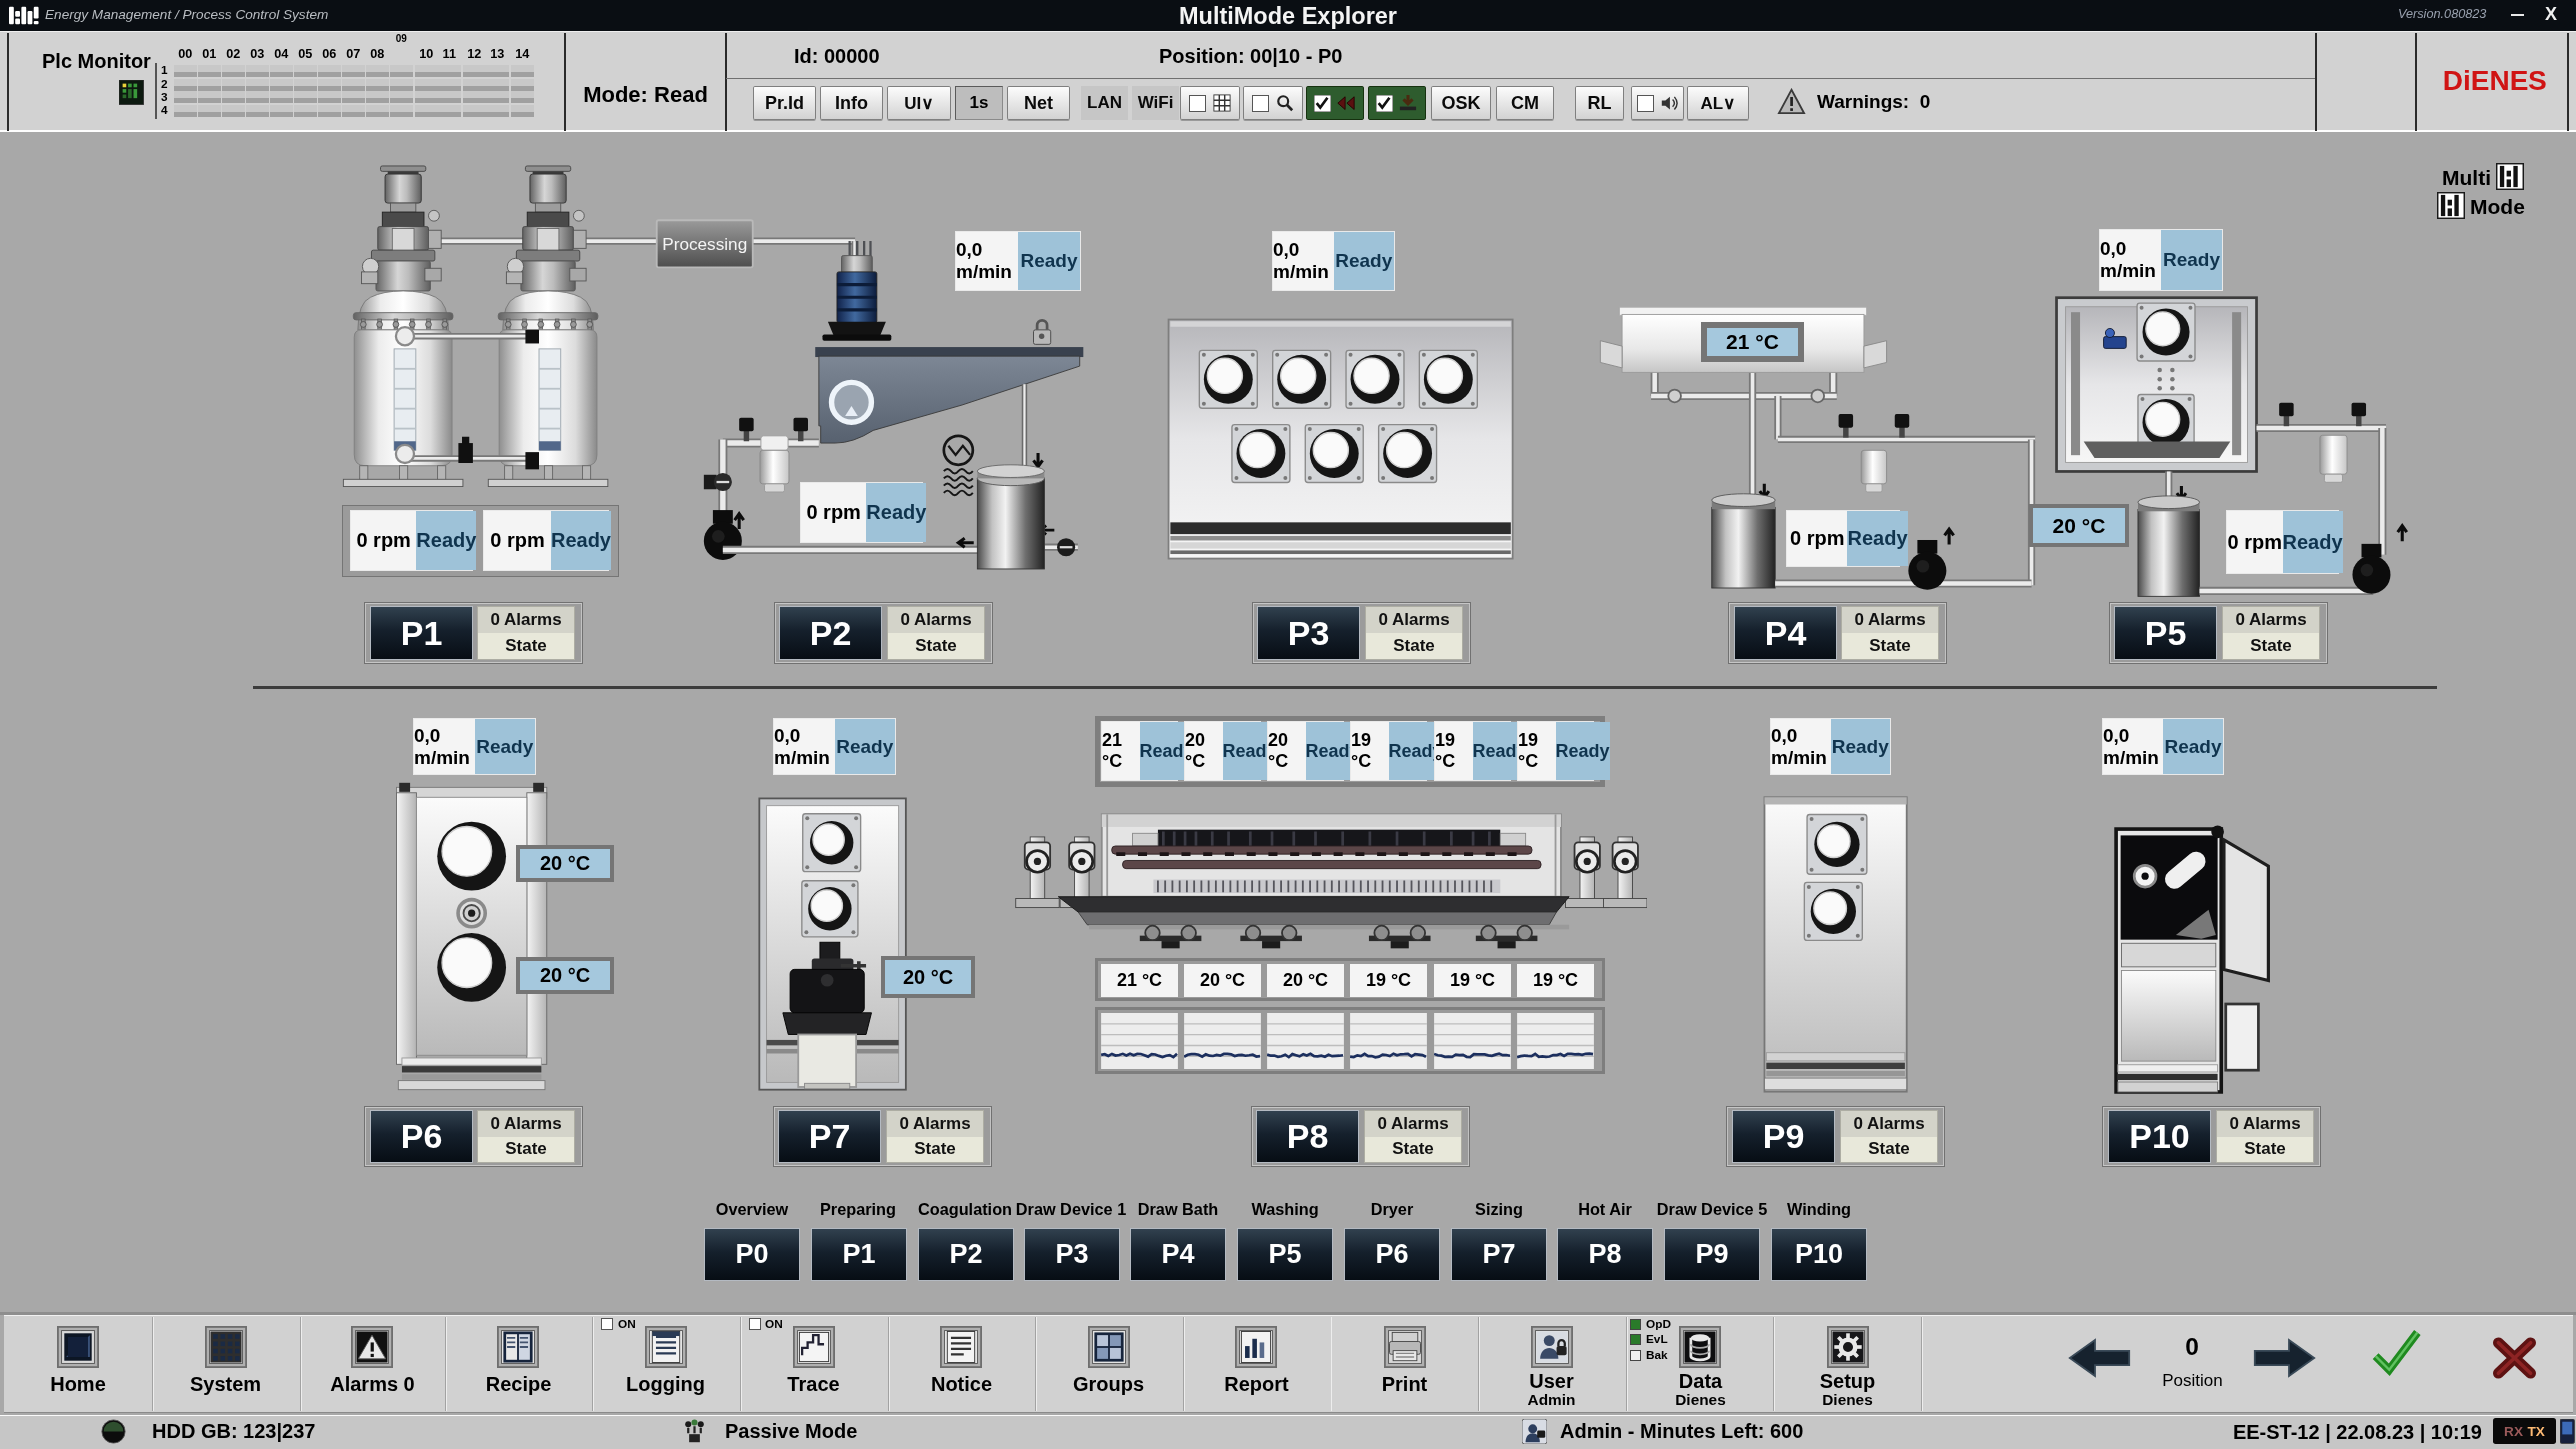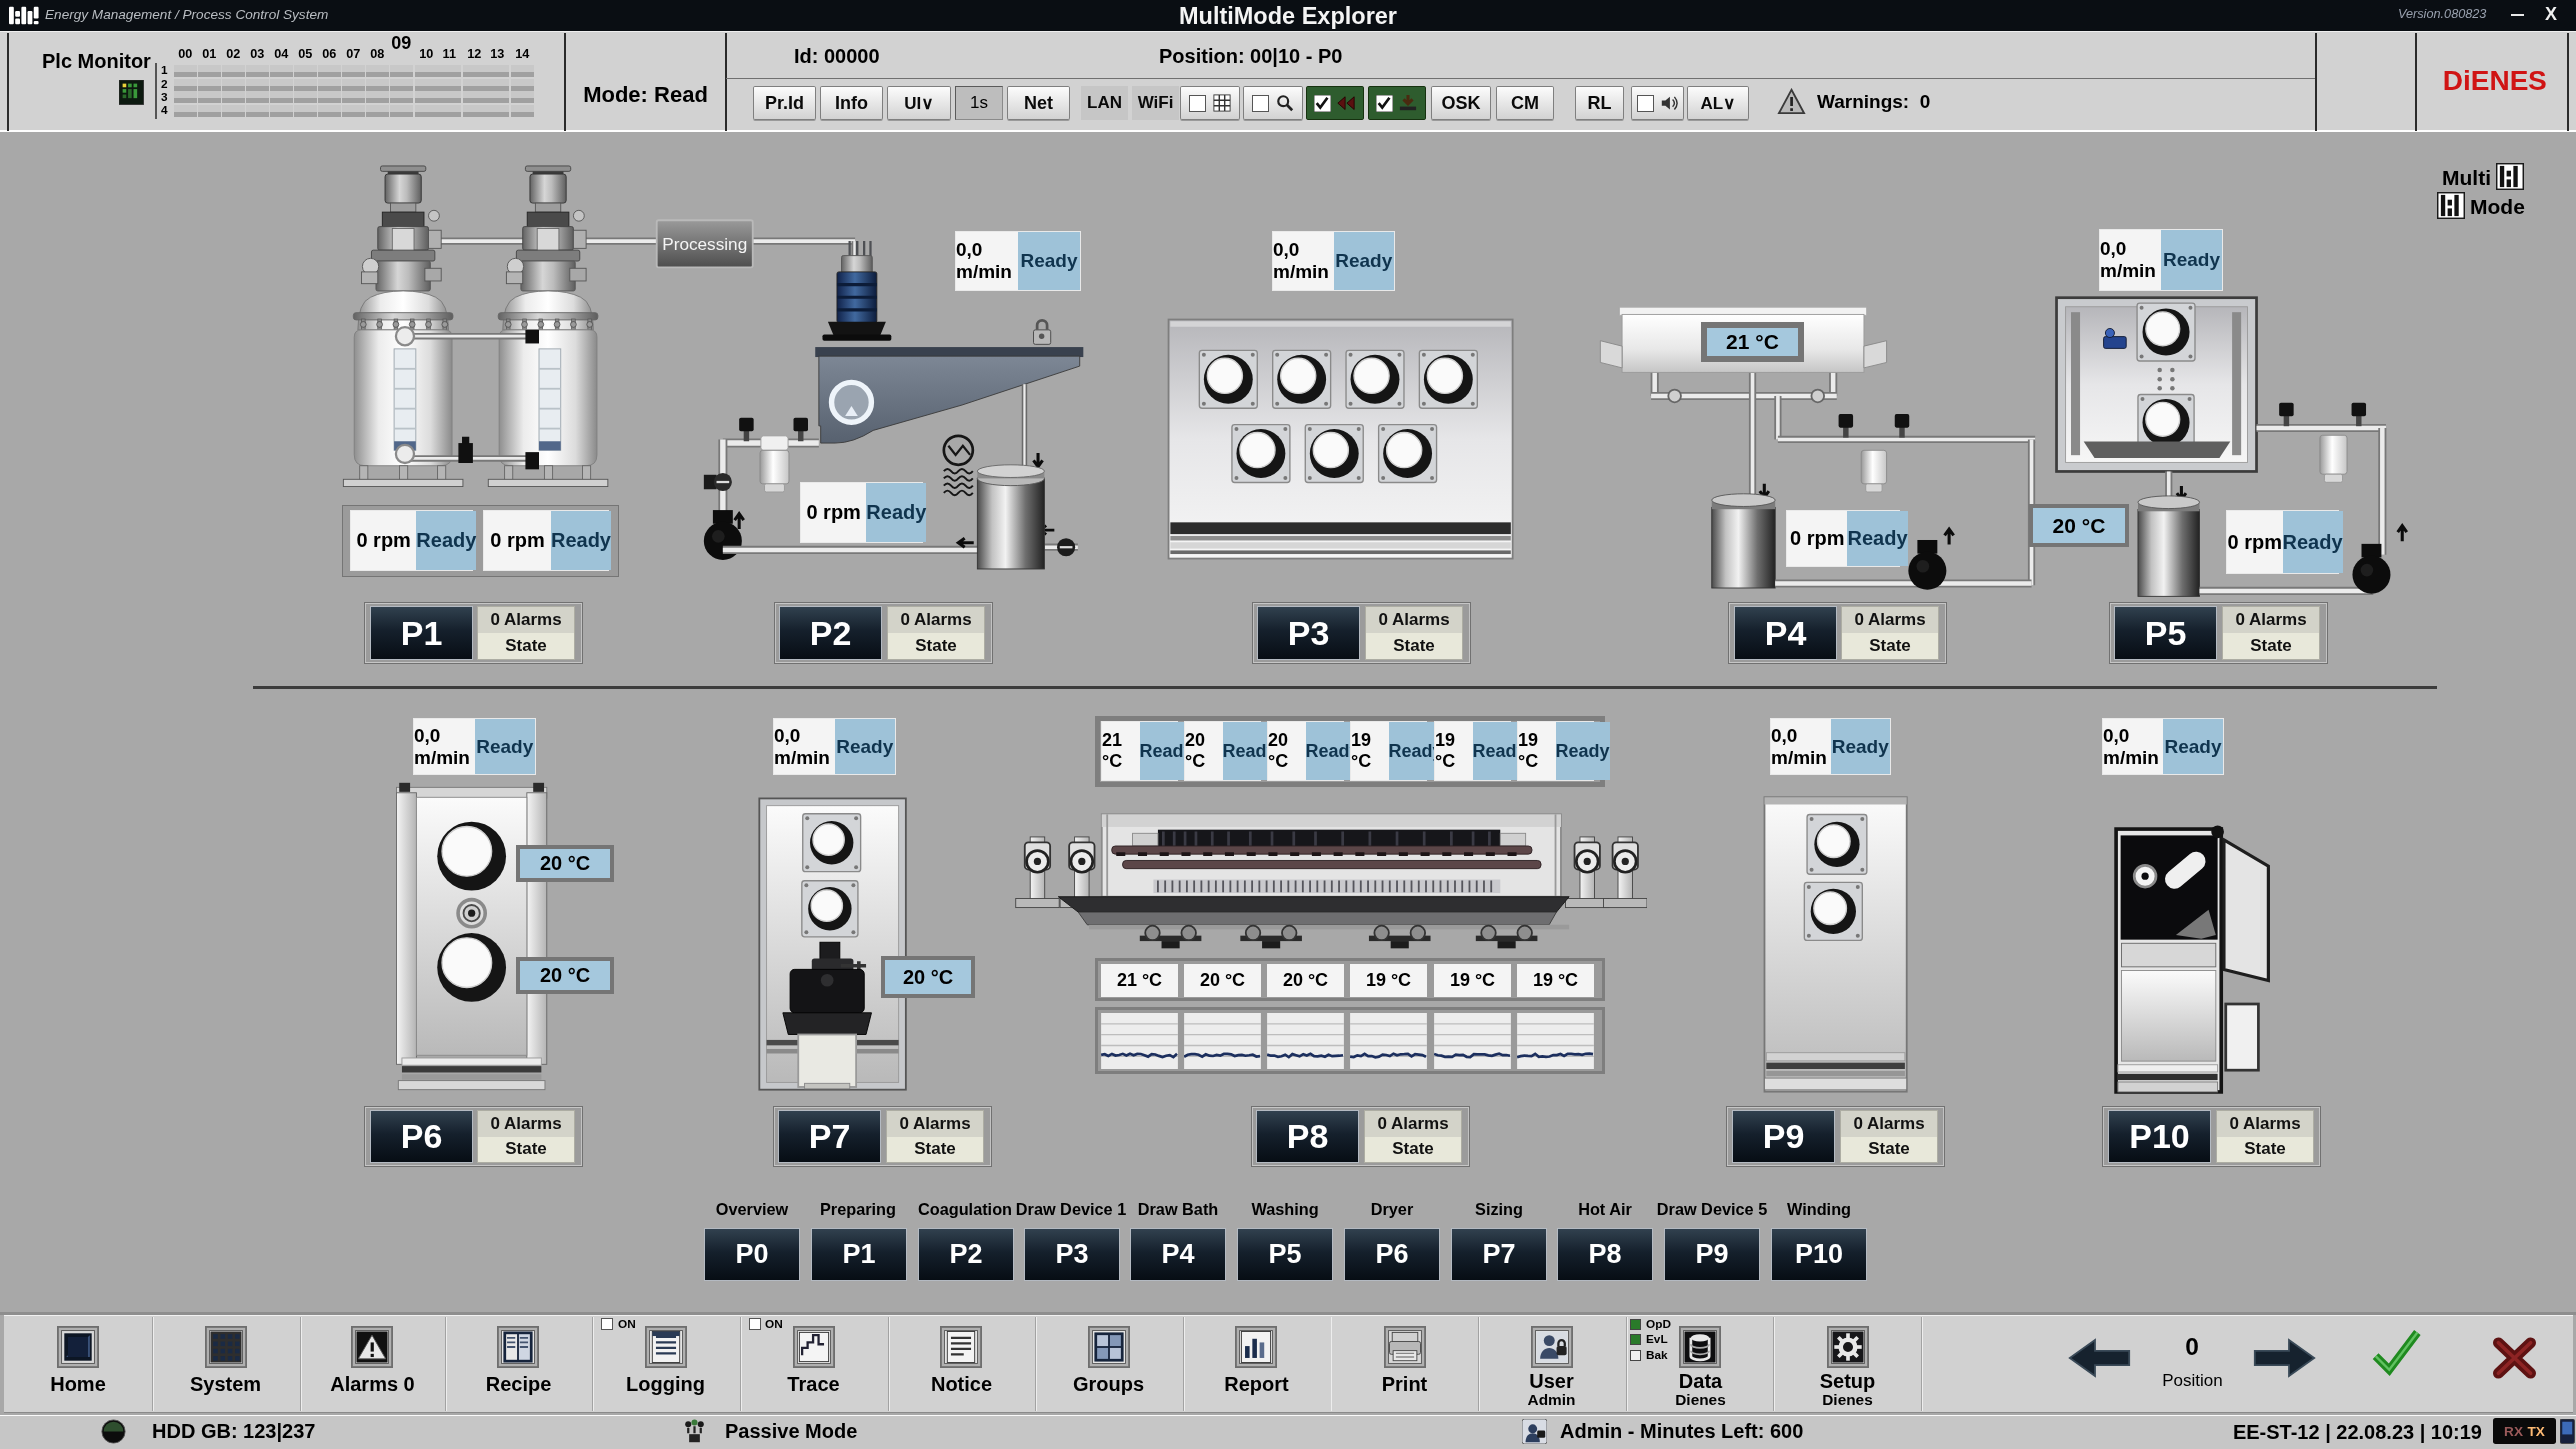--- a/index.html
+++ b/index.html
@@ -98,21 +98,21 @@
 <div class="lbl ctr" style="left:342px;top:47px;width:22.6px;font-size:12.7px">07</div>
 <div class="abs" style="left:342px;top:65px;width:22.6px;height:11.8px;background:linear-gradient(180deg,#c8c8c8 62%,#a0a0a0 62%)"></div>
 <div class="abs" style="left:342px;top:79px;width:22.6px;height:11.8px;background:linear-gradient(180deg,#c8c8c8 62%,#a0a0a0 62%)"></div>
 <div class="abs" style="left:342px;top:91px;width:22.6px;height:11.8px;background:linear-gradient(180deg,#c8c8c8 62%,#a0a0a0 62%)"></div>
 <div class="abs" style="left:342px;top:105px;width:22.6px;height:11.8px;background:linear-gradient(180deg,#c8c8c8 62%,#a0a0a0 62%)"></div>
 <div class="lbl ctr" style="left:366px;top:47px;width:22.6px;font-size:12.7px">08</div>
 <div class="abs" style="left:366px;top:65px;width:22.6px;height:11.8px;background:linear-gradient(180deg,#c8c8c8 62%,#a0a0a0 62%)"></div>
 <div class="abs" style="left:366px;top:79px;width:22.6px;height:11.8px;background:linear-gradient(180deg,#c8c8c8 62%,#a0a0a0 62%)"></div>
 <div class="abs" style="left:366px;top:91px;width:22.6px;height:11.8px;background:linear-gradient(180deg,#c8c8c8 62%,#a0a0a0 62%)"></div>
 <div class="abs" style="left:366px;top:105px;width:22.6px;height:11.8px;background:linear-gradient(180deg,#c8c8c8 62%,#a0a0a0 62%)"></div>
-<div class="lbl ctr" style="left:390px;top:33px;width:22.6px;font-size:18px">09</div>
+<div class="lbl ctr" style="left:390px;top:33px;width:22.6px;font-size:10px">09</div>
 <div class="abs" style="left:390px;top:65px;width:22.6px;height:11.8px;background:linear-gradient(180deg,#c8c8c8 62%,#a0a0a0 62%)"></div>
 <div class="abs" style="left:390px;top:79px;width:22.6px;height:11.8px;background:linear-gradient(180deg,#c8c8c8 62%,#a0a0a0 62%)"></div>
 <div class="abs" style="left:390px;top:91px;width:22.6px;height:11.8px;background:linear-gradient(180deg,#c8c8c8 62%,#a0a0a0 62%)"></div>
 <div class="abs" style="left:390px;top:105px;width:22.6px;height:11.8px;background:linear-gradient(180deg,#c8c8c8 62%,#a0a0a0 62%)"></div>
 <div class="lbl ctr" style="left:415px;top:47px;width:22.6px;font-size:12.7px">10</div>
 <div class="abs" style="left:415px;top:65px;width:22.6px;height:11.8px;background:linear-gradient(180deg,#c8c8c8 62%,#a0a0a0 62%)"></div>
 <div class="abs" style="left:415px;top:79px;width:22.6px;height:11.8px;background:linear-gradient(180deg,#c8c8c8 62%,#a0a0a0 62%)"></div>
 <div class="abs" style="left:415px;top:91px;width:22.6px;height:11.8px;background:linear-gradient(180deg,#c8c8c8 62%,#a0a0a0 62%)"></div>
 <div class="abs" style="left:415px;top:105px;width:22.6px;height:11.8px;background:linear-gradient(180deg,#c8c8c8 62%,#a0a0a0 62%)"></div>
 <div class="lbl ctr" style="left:438px;top:47px;width:22.6px;font-size:12.7px">11</div>
@@ -140,21 +140,21 @@
 <div class="lbl" style="left:161px;top:90px;font-size:11.8px">3</div>
 <div class="lbl" style="left:161px;top:103px;font-size:11.8px">4</div>
 <div class="abs" style="left:155px;top:63px;width:1.8px;height:56px;background:#555"></div>
 <div class="lbl ctr" style="left:566px;top:82px;width:159px;font-size:22px">Mode: Read</div>
 <div class="lbl" style="left:794px;top:45px;font-size:20px">Id: 00000</div>
 <div class="lbl" style="left:1159px;top:45px;font-size:20px">Position: 00|10 - P0</div>
 <div class="abs" style="left:726px;top:78px;width:1589px;height:0.9px;background:#707070"></div>
 <div class="hbtn" style="left:753px;top:86px;width:63px;height:34px;font-size:18px">Pr.Id</div>
 <div class="hbtn" style="left:820px;top:86px;width:63px;height:34px;font-size:18px">Info</div>
 <div class="hbtn" style="left:887px;top:86px;width:64px;height:34px;font-size:17px">UI∨</div>
-<div class="abs flexc" style="left:955px;top:86px;width:48px;height:34px;background:#bdbdbd;border:0.9px solid #8a8a8a;border-top-color:#5a5a5a;border-left-color:#5a5a5a;font-weight:normal;font-size:17px">1s</div>
+<div class="abs flexc" style="left:955px;top:86px;width:48px;height:34px;background:#bdbdbd;border:0.9px solid #8a8a8a;border-top-color:#5a5a5a;border-left-color:#5a5a5a;font-weight:bold;font-size:17px">1s</div>
 <div class="hbtn" style="left:1007px;top:86px;width:63px;height:34px;font-size:18px">Net</div>
 <div class="hflat" style="left:1081px;top:86px;width:47px;height:34px">LAN</div>
 <div class="hflat" style="left:1132px;top:86px;width:47px;height:34px">WiFi</div>
 <div class="hbtn" style="left:1180px;top:86px;width:60px;height:34px;gap:6.3px">
     <span class="cb"></span>
     <svg width="18" height="18" viewBox="0 0 20 20">
       <rect x="1" y="1" width="18" height="18" fill="#fff" stroke="#333"></rect>
       <path d="M1 7h18M1 13h18M7 1v18M13 1v18" stroke="#333" stroke-width="1.6"></path>
     </svg>
   </div>

